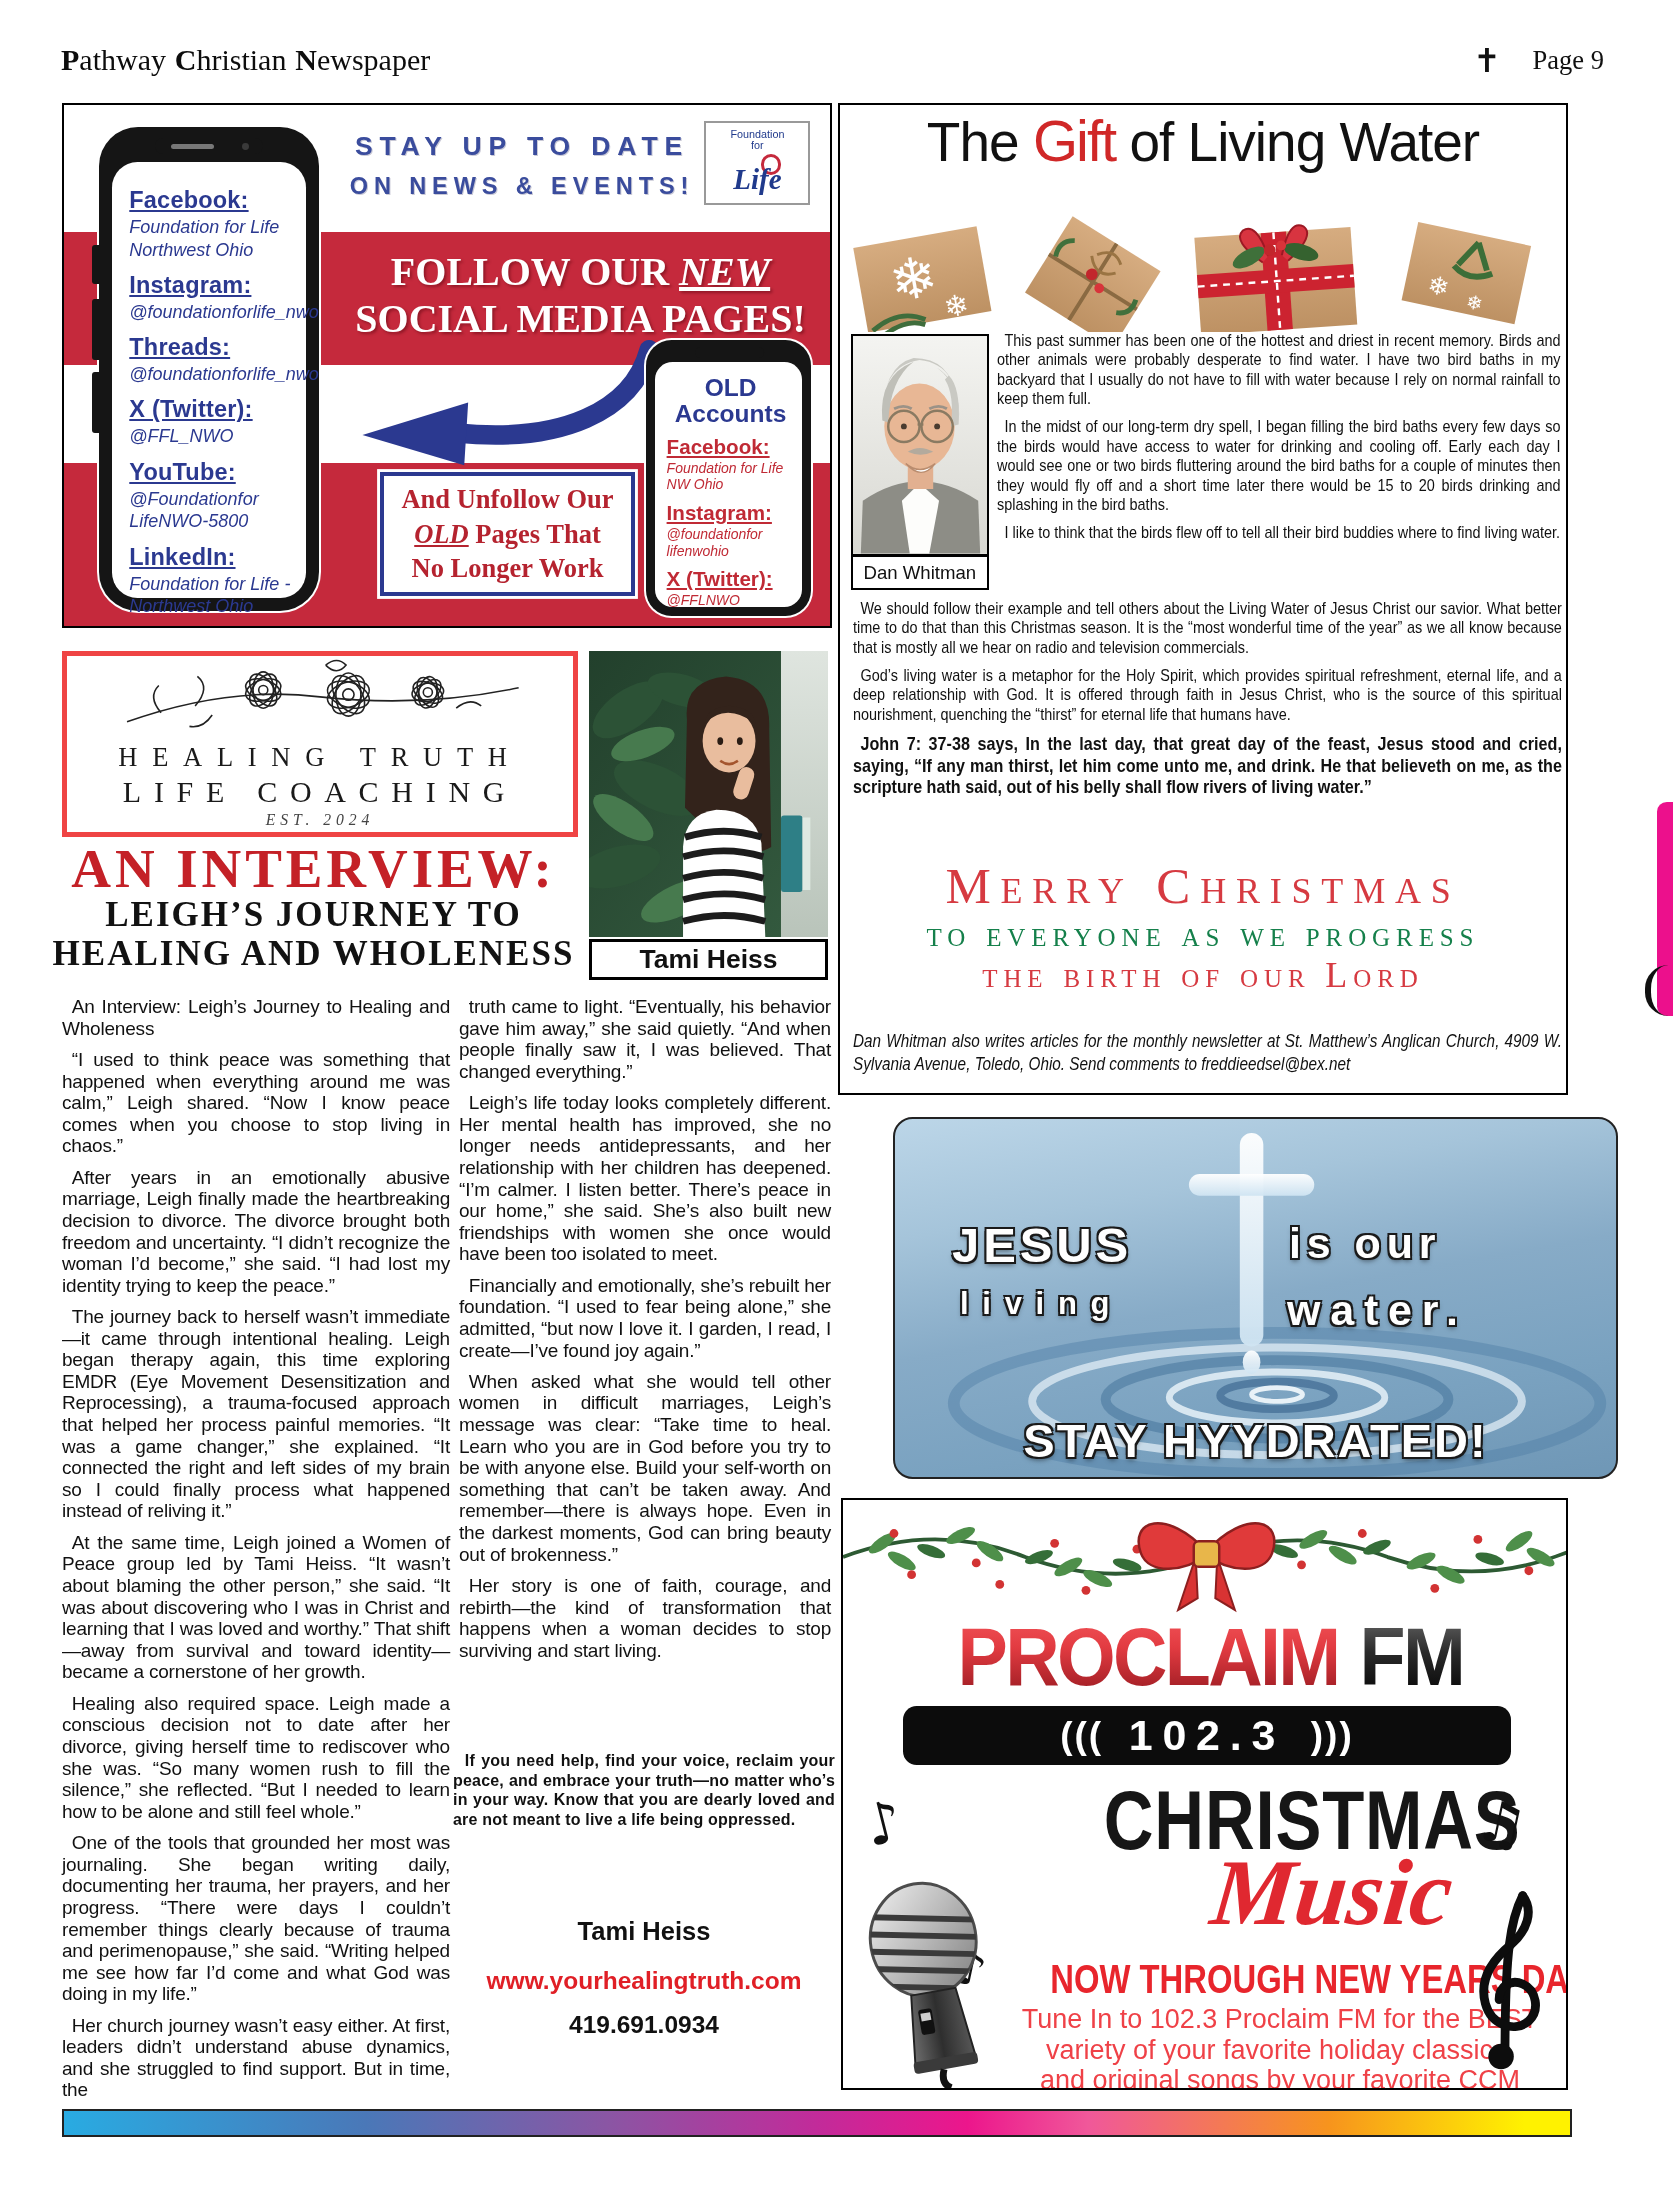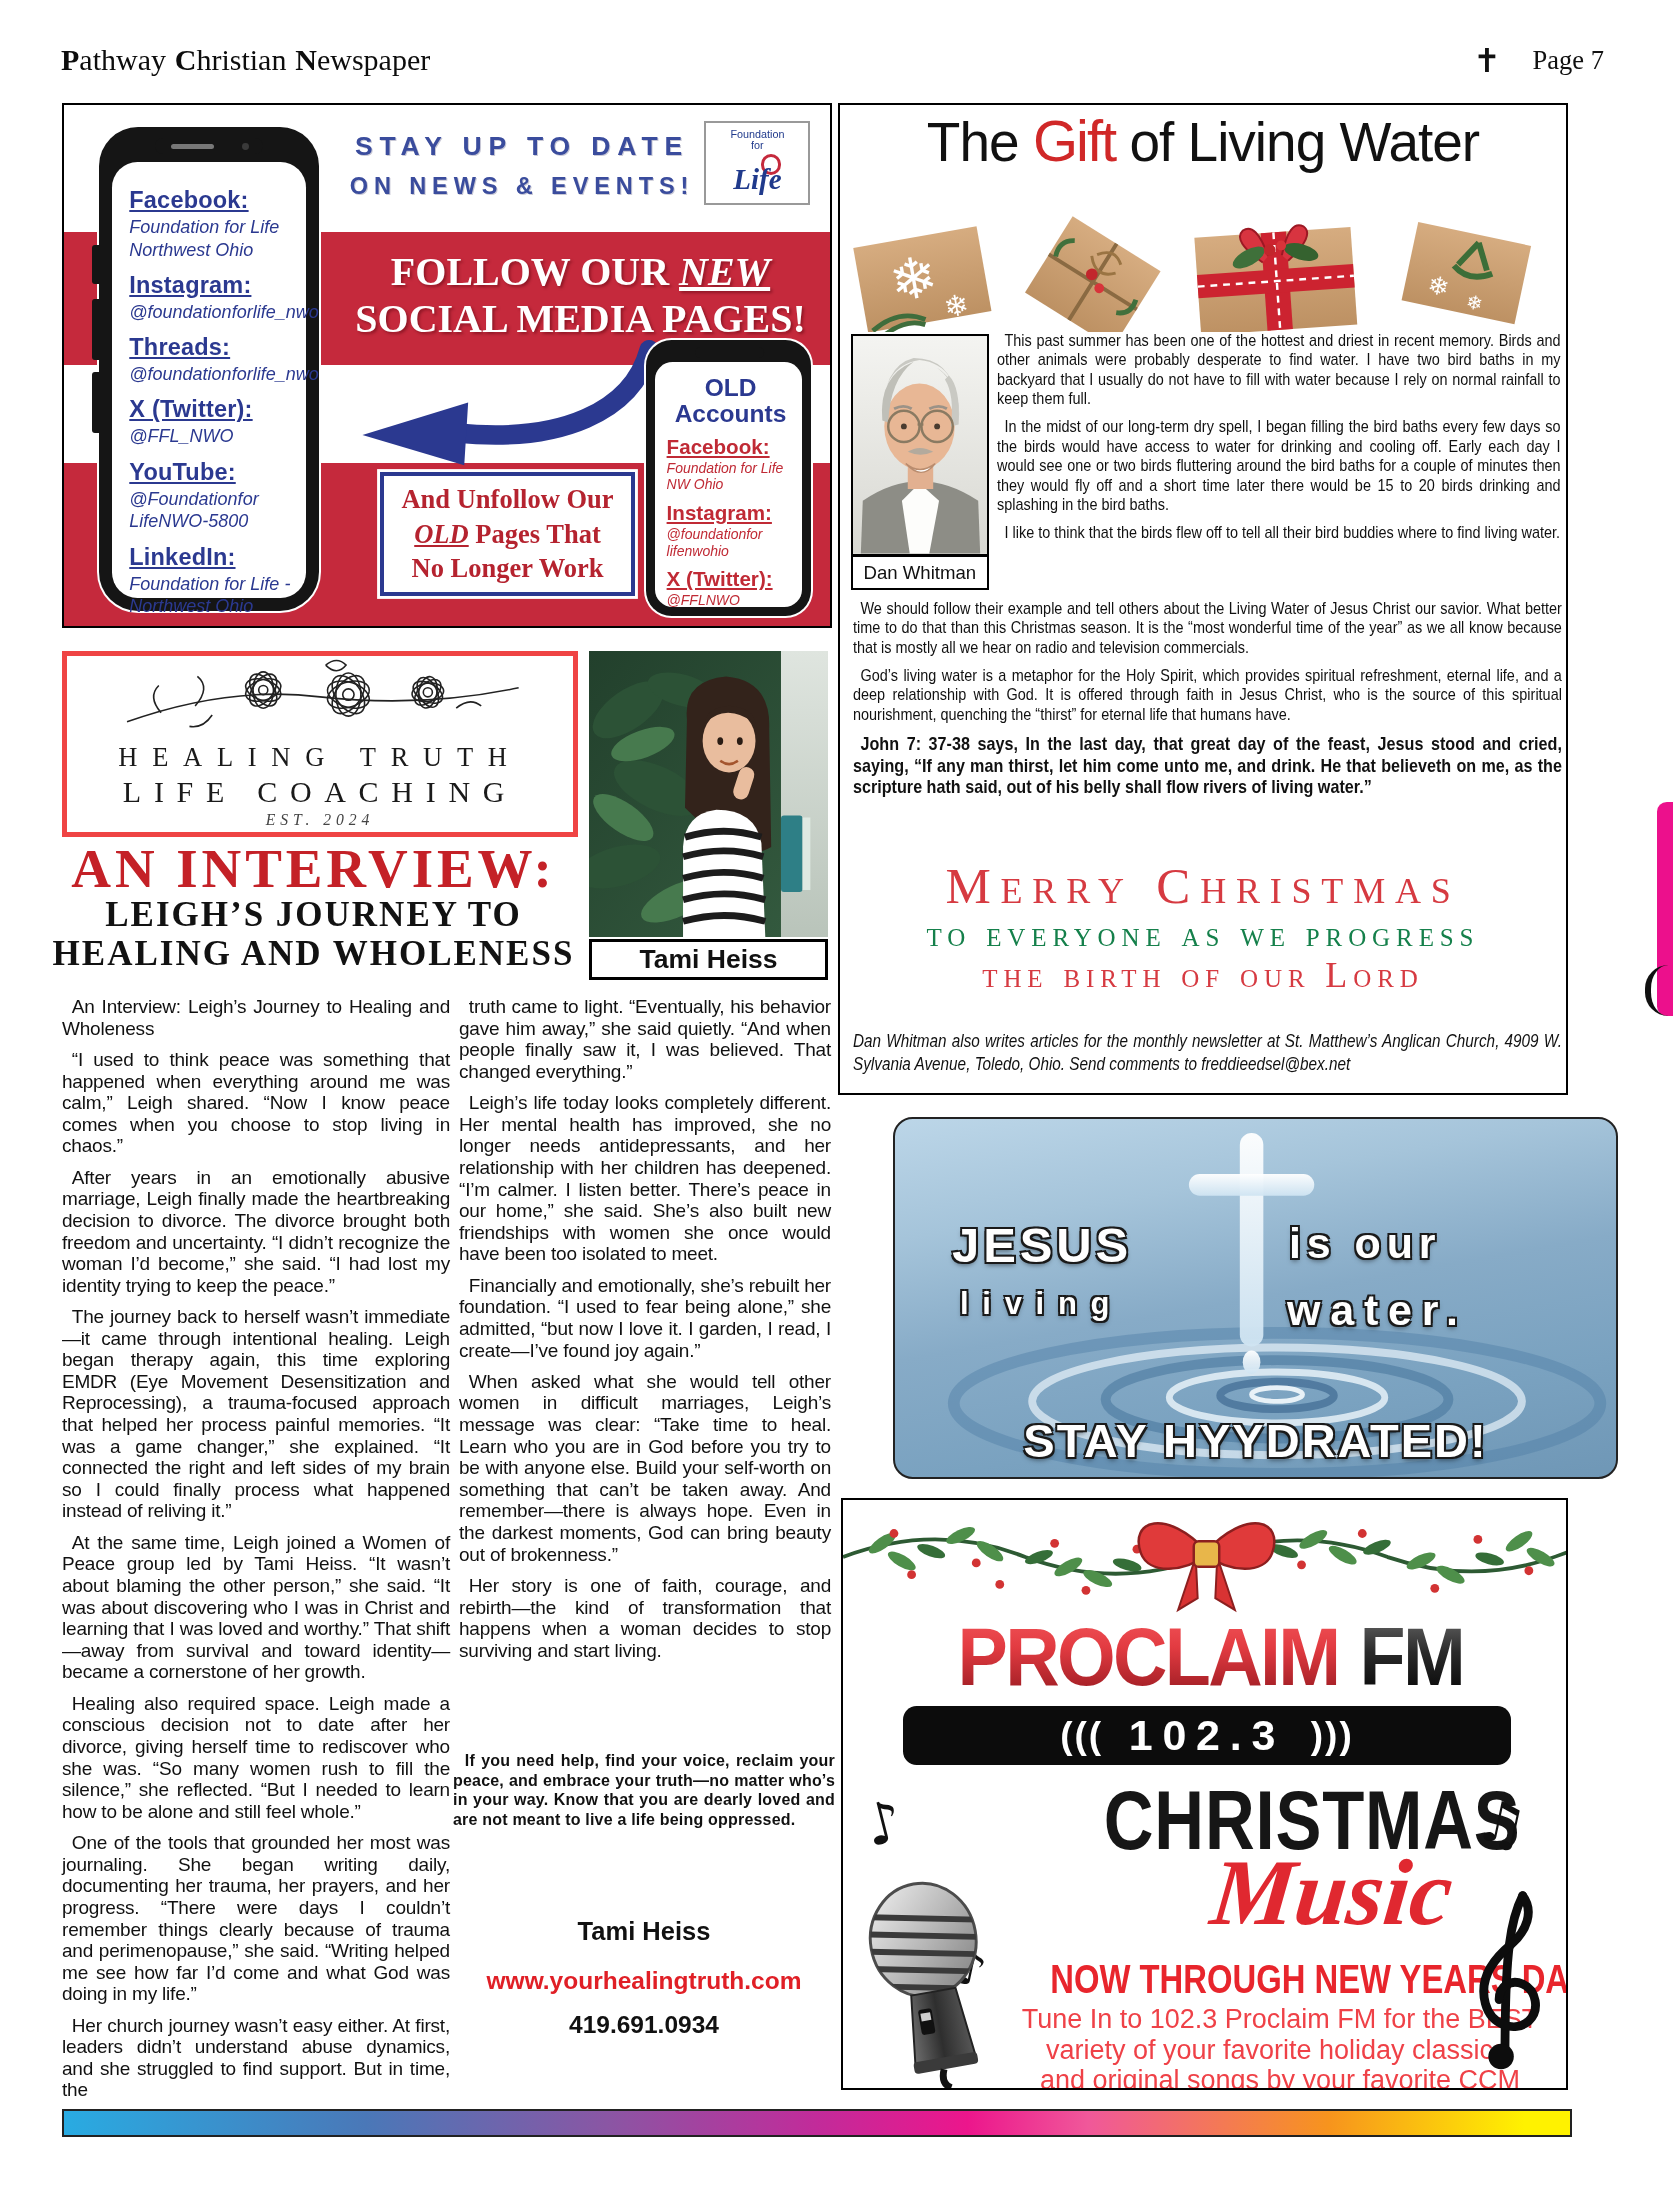--- a/index.html
+++ b/index.html
@@ -159,21 +159,21 @@
               border-radius:23.5px 0 0 23.5px;}
   svg{display:block;}
 </style>
 </head>
 <body>
 
 <div class="page">
 
   <div class="masthead"><span class="mast-word">Pathway</span><span class="mast-word">Christian</span><span class="mast-word">Newspaper</span></div>
   <div class="hdr-cross">✝</div>
-  <div class="pageno">Page 7</div>
+  <div class="pageno">Page 9</div>
 
   <div class="social-ad">
     <div class="band band1"></div>
     <div class="band band2"></div>
 
     <div class="stay">
       <div class="s1">STAY UP TO DATE</div>
       <div class="s2">ON NEWS &amp; EVENTS!</div>
     </div>
 

